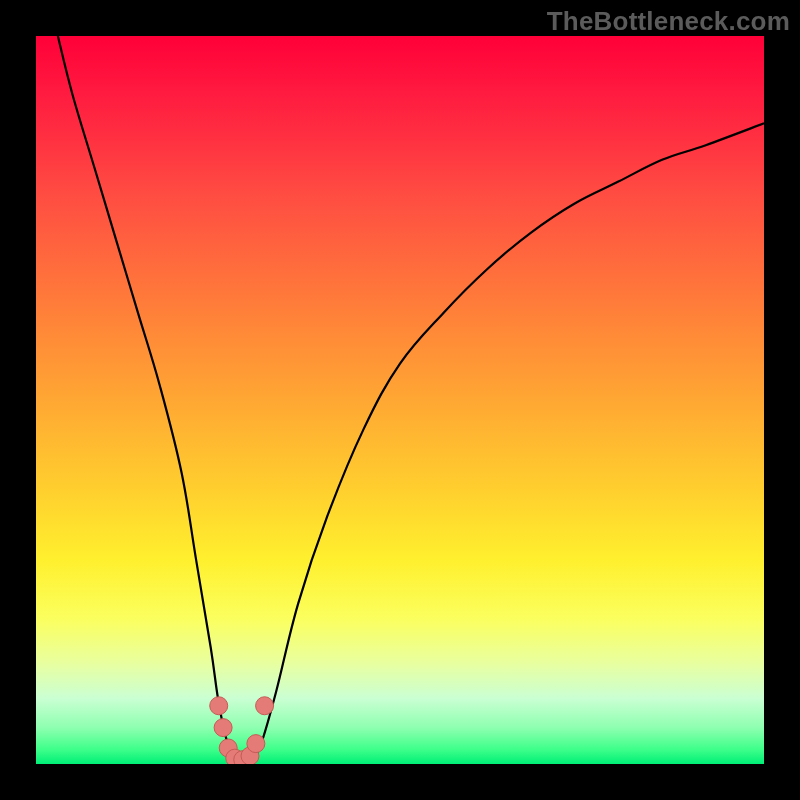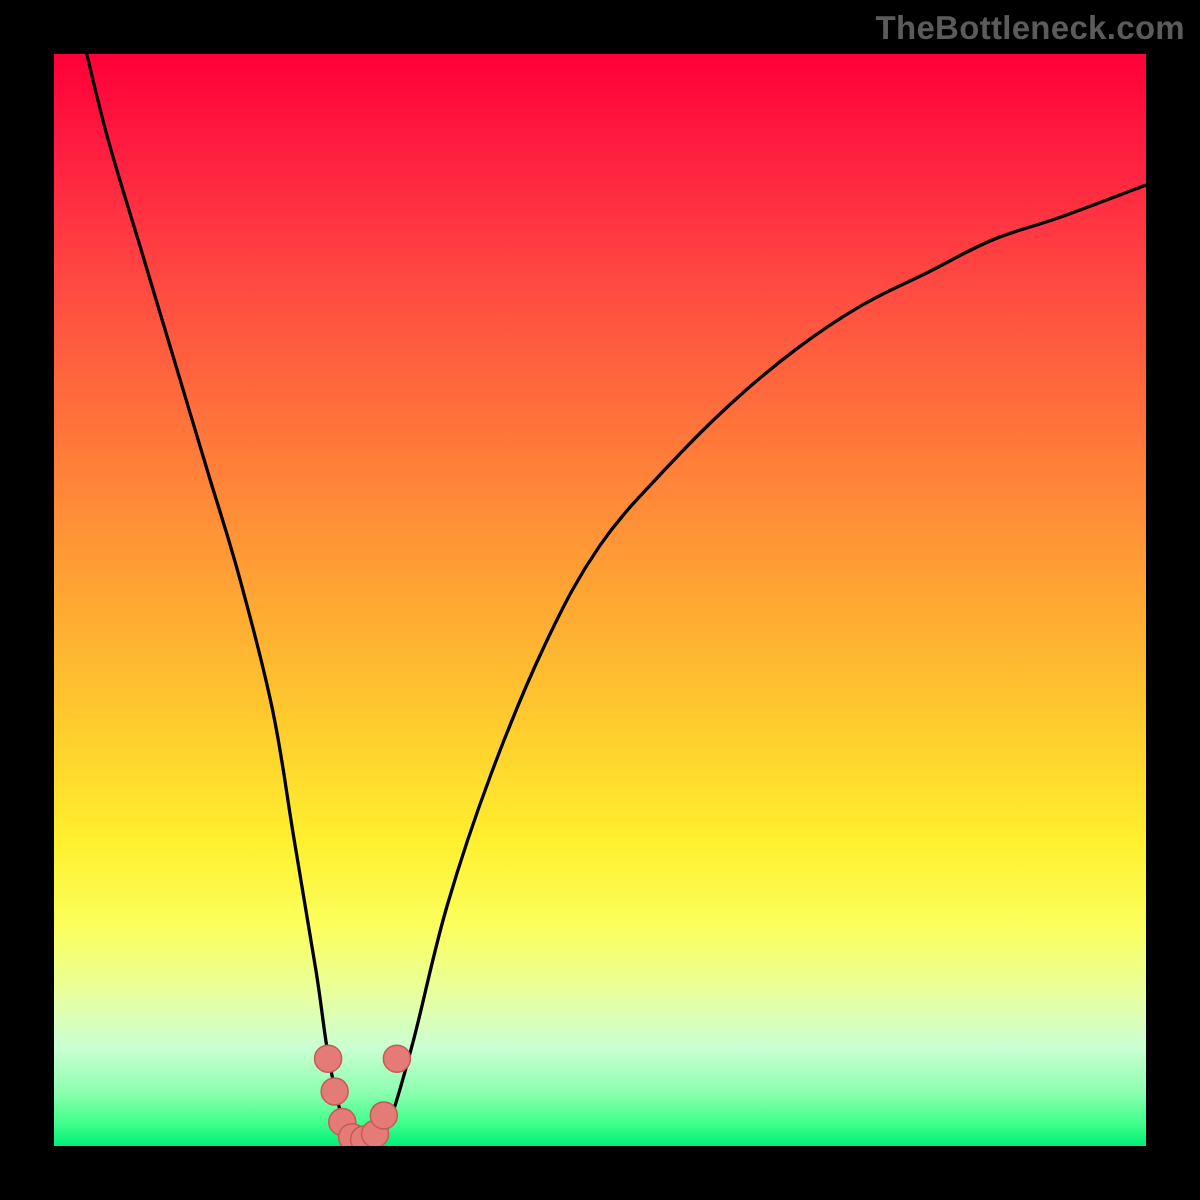--- a/index.html
+++ b/index.html
@@ -46,21 +46,21 @@
     top: 36px;
     left: 36px;
     width: 728px;
     height: 728px;
   }
   .watermark {
     position: absolute;
     top: 6px;
     right: 10px;
     font-family: Arial, Helvetica, sans-serif;
-    font-size: 22px;
+    font-size: 26px;
     font-weight: 600;
     color: #5b5b5b;
     letter-spacing: 0.2px;
   }
 </style>
 </head>
 <body>
 
 <div class="frame">
   <div class="plot"></div>

